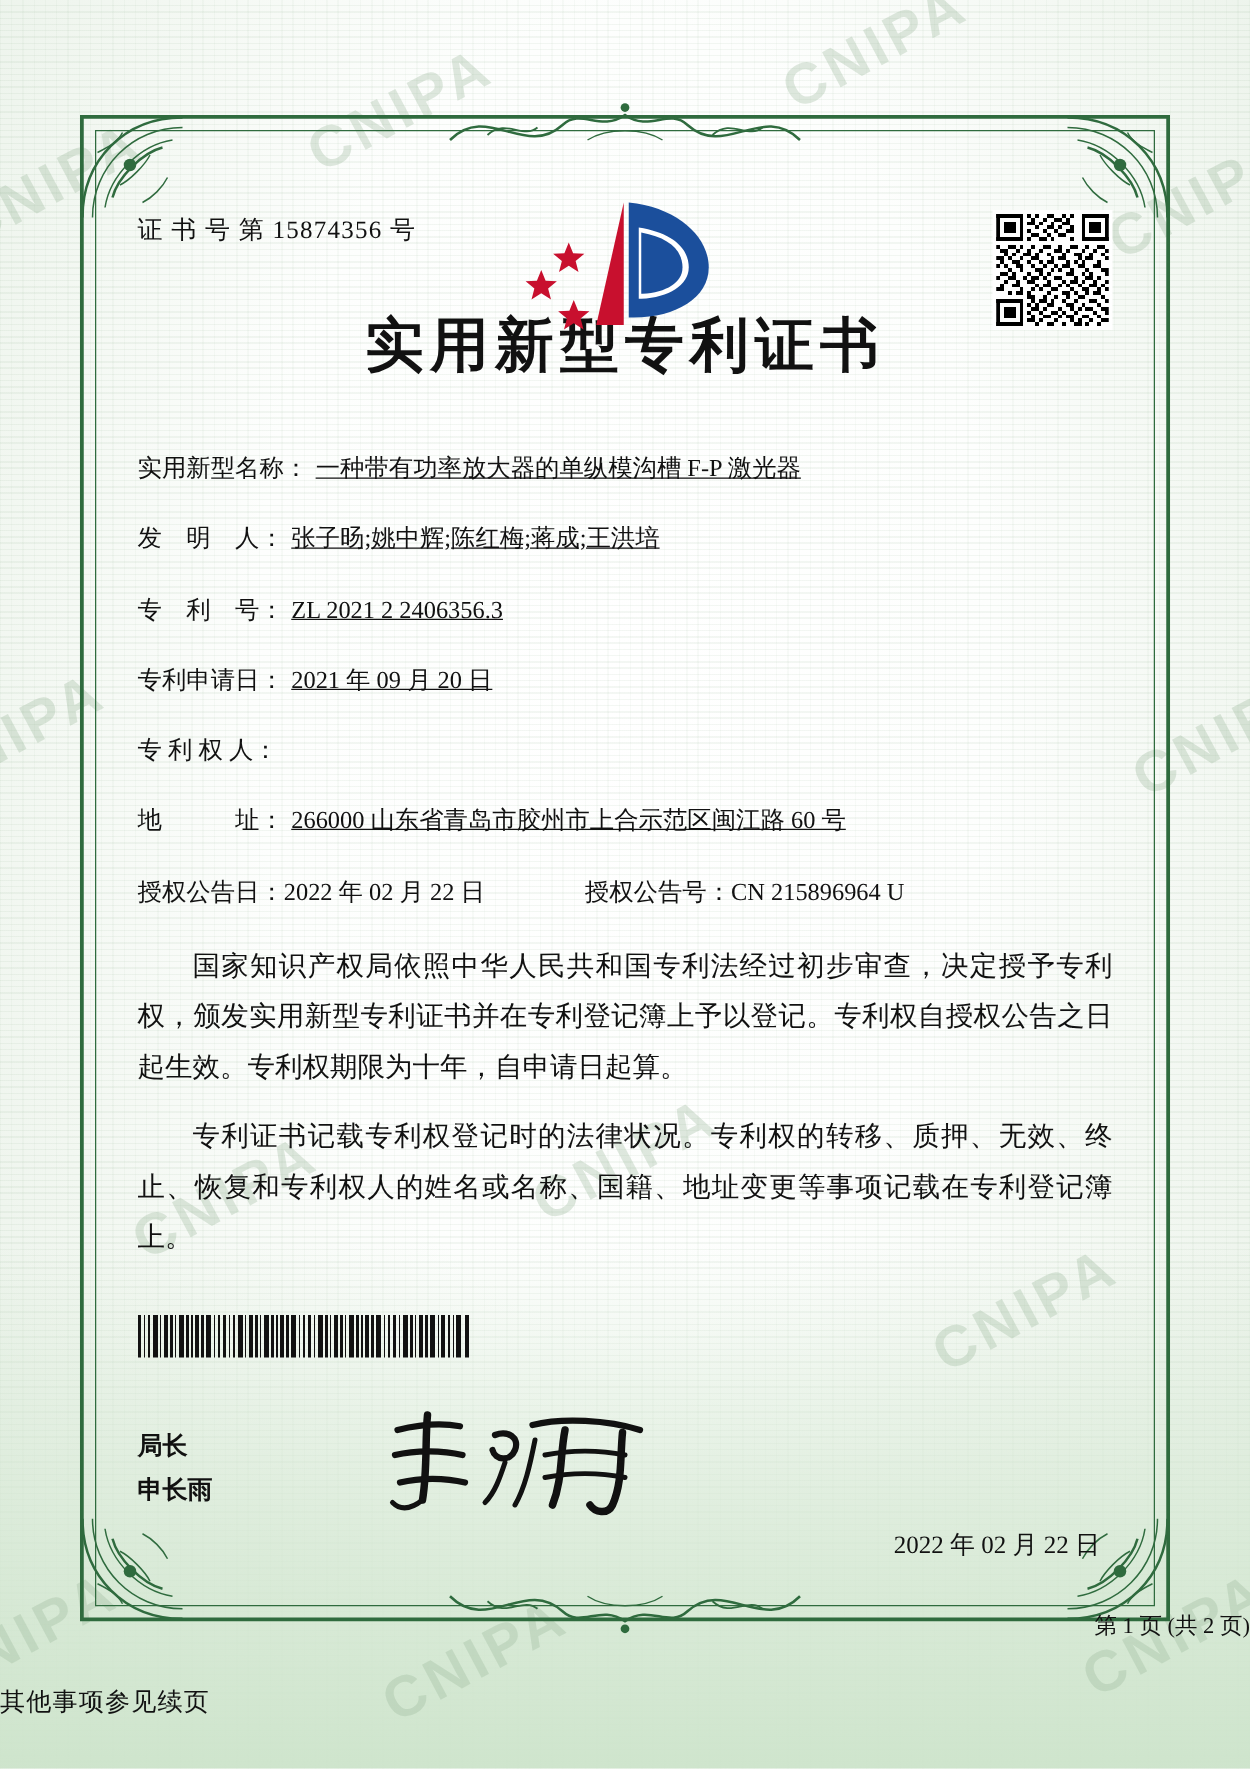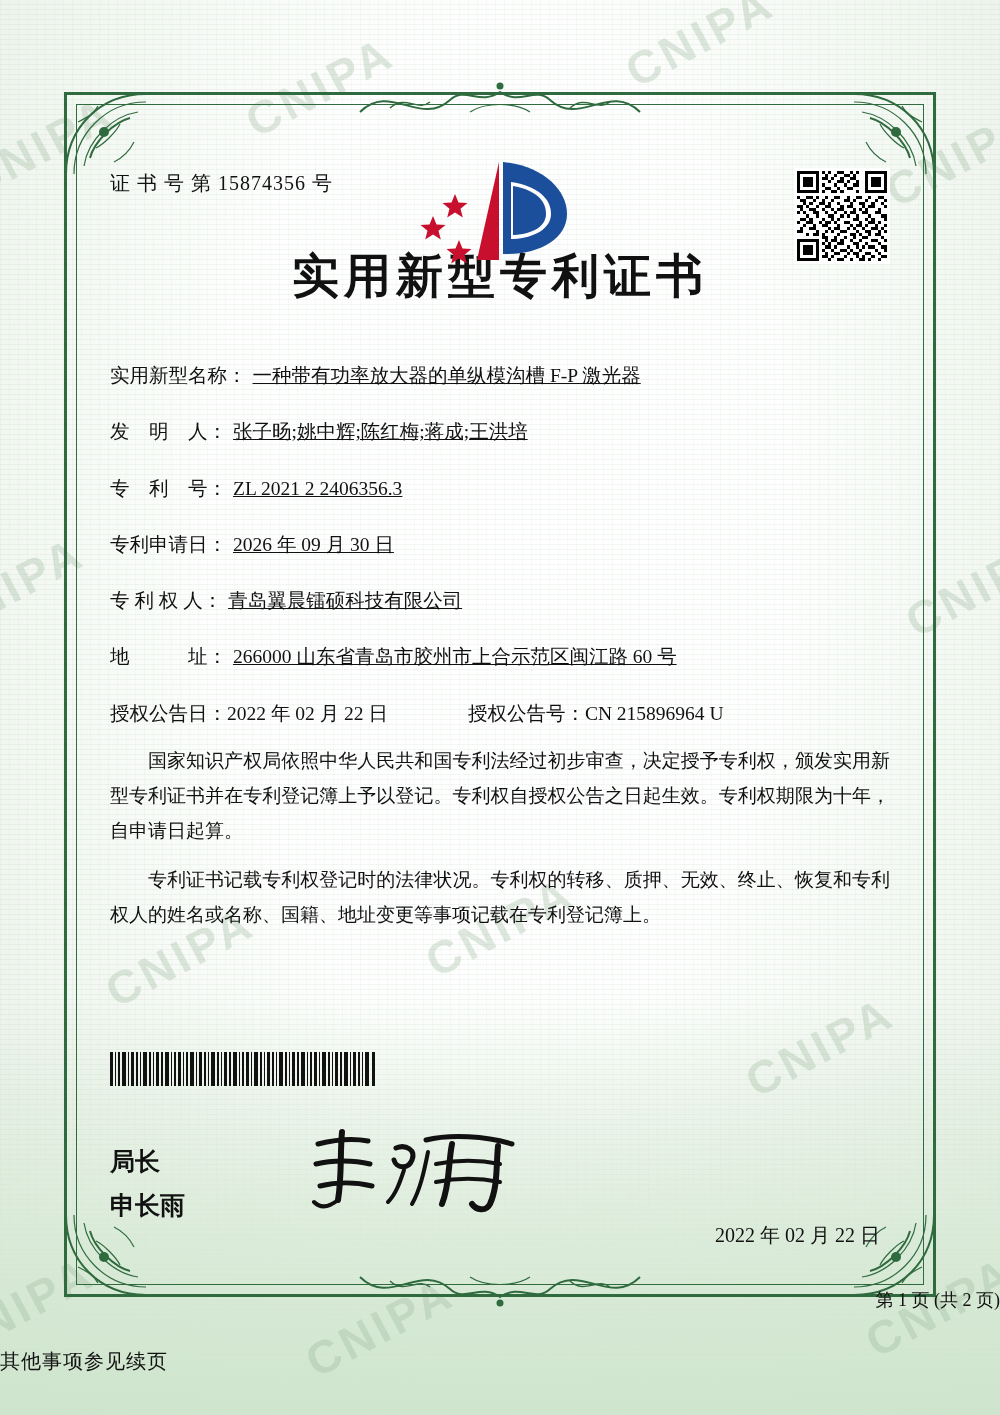--- a/index.html
+++ b/index.html
@@ -175,49 +175,49 @@
     margin-left: 6px;
     flex: 1 1 auto;
     text-decoration: underline;
   }
 
   .row-two {
     display: flex;
     align-items: baseline;
     font-size: 19.5px;
     color: #111;
-    margin-bottom: 16px;
+    margin-bottom: 26px;
   }
   .row-two .seg2 {
     margin-left: 80px;
   }
 
   .para {
-    font-size: 19px;
+    font-size: 22px;
     color: #111;
     line-height: 1.85;
     text-indent: 2em;
     margin: 14px 0 0 0;
     text-align: justify;
   }
 
   .barcode {
     position: absolute;
     left: 110px;
     top: 1052px;
     height: 34px;
     width: 270px;
   }
   .barcode svg { width: 100%; height: 100%; display: block; }
 
   .signature-block {
     position: absolute;
     left: 110px;
     top: 1140px;
-    font-size: 25px;
+    font-size: 20px;
     color: #111;
     line-height: 1.75;
     font-weight: bold;
     font-family: "Liberation Sans", sans-serif;
   }
   .sign-script {
     position: absolute;
     left: 300px;
     top: 1124px;
     width: 240px;
@@ -600,26 +600,25 @@
         <span class="val">张子旸;姚中辉;陈红梅;蒋成;王洪培</span>
       </div>
 
       <div class="field">
         <span class="lbl">专　利　号：</span>
         <span class="val">ZL 2021 2 2406356.3</span>
       </div>
 
       <div class="field">
         <span class="lbl">专利申请日：</span>
-        <span class="val">2026 年 09 月 30 日</span>
+        <span class="val">2021 年 09 月 20 日</span>
       </div>
 
       <div class="field">
         <span class="lbl">专 利 权 人：</span>
-        <span class="val">青岛翼晨镭硕科技有限公司</span>
       </div>
 
       <div class="field">
         <span class="lbl">地　　　址：</span>
         <span class="val">266000  山东省青岛市胶州市上合示范区闽江路 60 号</span>
       </div>
 
       <div class="row-two">
         <span>授权公告日：</span>
         <span>2022 年 02 月 22 日</span>

